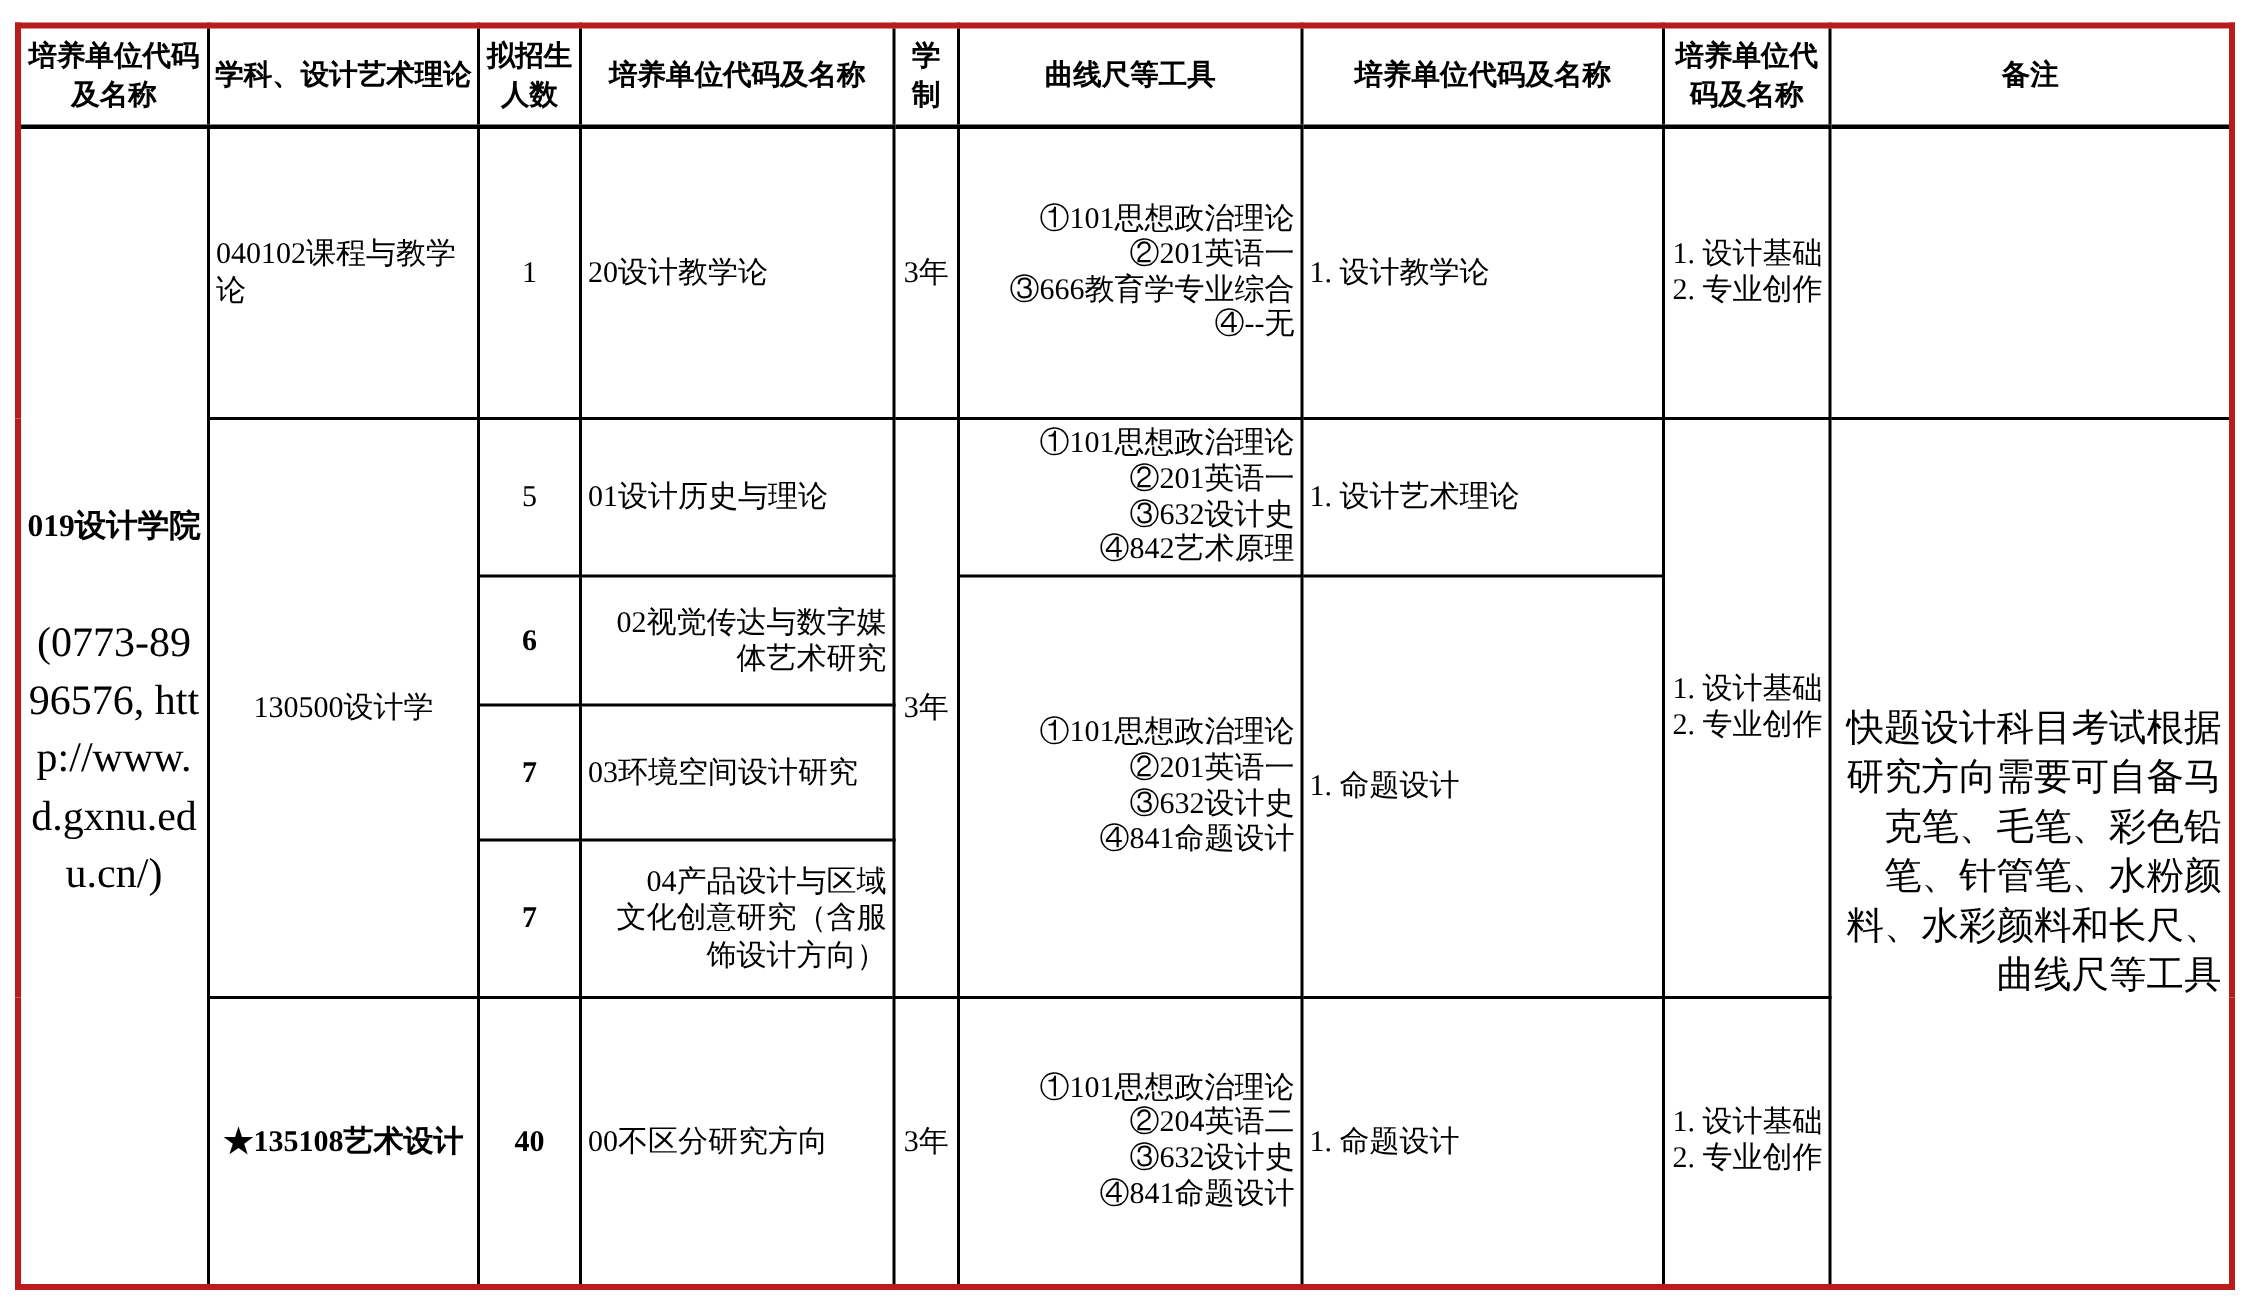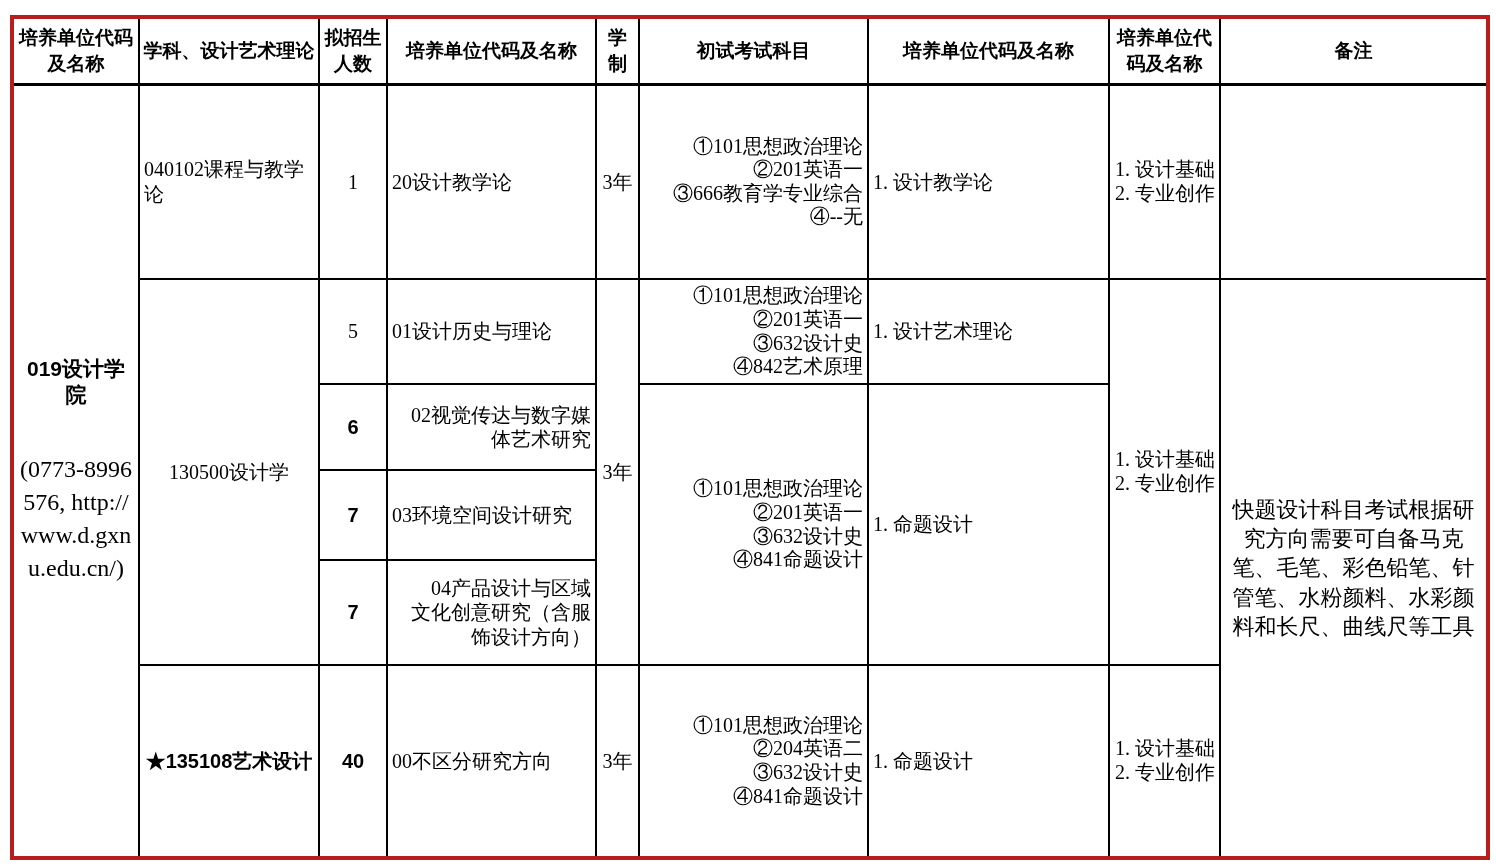--- a/index.html
+++ b/index.html
@@ -33,38 +33,38 @@
     padding: 2px;
   }
   td {
     font-size: 20px;
     line-height: 1.22;
   }
   .c   { text-align: center; }
   .l   { text-align: left; padding-left: 4px; padding-right: 4px; }
   .pre { white-space: pre-line; text-align: right; }
   .hei {
-    font-family: Liberation Sans, sans-serif;
+    font-family: Liberation Serif, serif;
     font-weight: bold;
   }
   .exam { line-height: 1.18; }
   .remark-cell {
-    font-size: 22px;
+    font-size: 25px;
     line-height: 1.32;
     padding: 2px 5px;
-    text-align: center;
+    text-align: right;
     vertical-align: middle;
   }
   .unit-name {
     font-size: 21px;
     text-align: center;
     margin-bottom: 46px;
   }
   .unit-contact {
-    font-size: 24px;
+    font-size: 28px;
     line-height: 1.38;
     text-align: center;
     word-break: break-all;
     padding: 0 1px;
   }
 </style>
 </head>
 <body>
 
 <div class="sheet">
@@ -80,21 +80,21 @@
       <col style="width:111px">
       <col style="width:268px">
     </colgroup>
     <thead>
       <tr style="height:67px">
         <th>培养单位代码及名称</th>
         <th>学科、设计艺术理论</th>
         <th>拟招生人数</th>
         <th>培养单位代码及名称</th>
         <th>学制</th>
-        <th>初试考试科目</th>
+        <th>曲线尺等工具</th>
         <th>培养单位代码及名称</th>
         <th>培养单位代码及名称</th>
         <th>备注</th>
       </tr>
     </thead>
     <tbody>
       <tr style="height:195px">
         <td rowspan="6" class="c">
           <div class="unit-name hei">019设计学院</div>
           <div class="unit-contact">(0773-8996576, http://www.d.gxnu.edu.cn/)</div>

